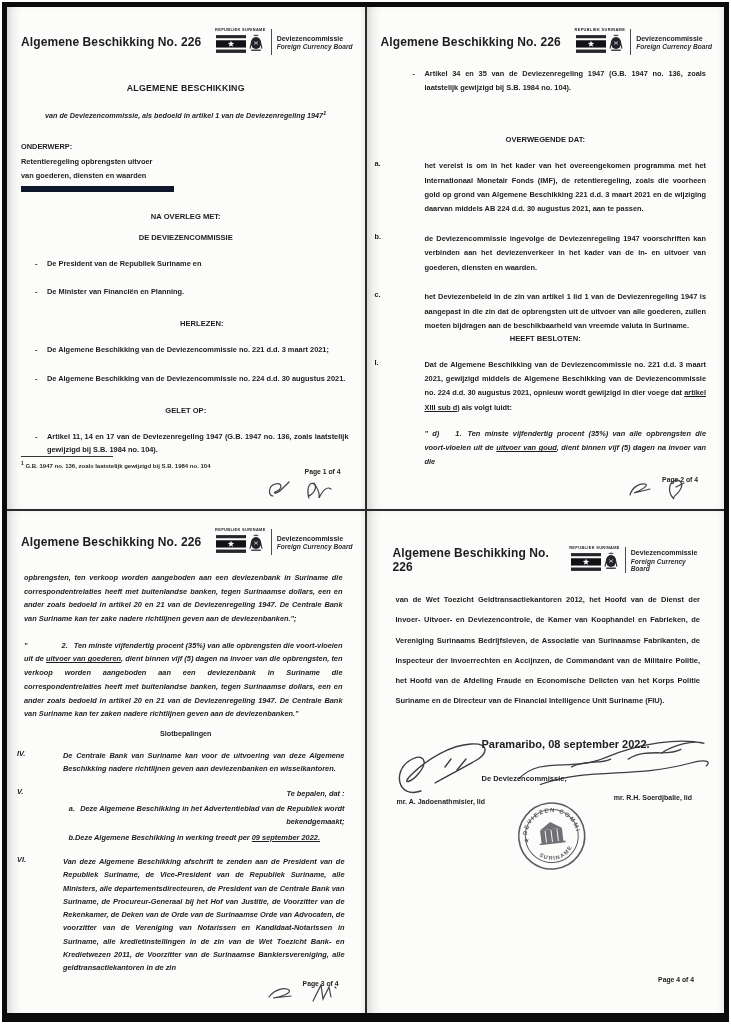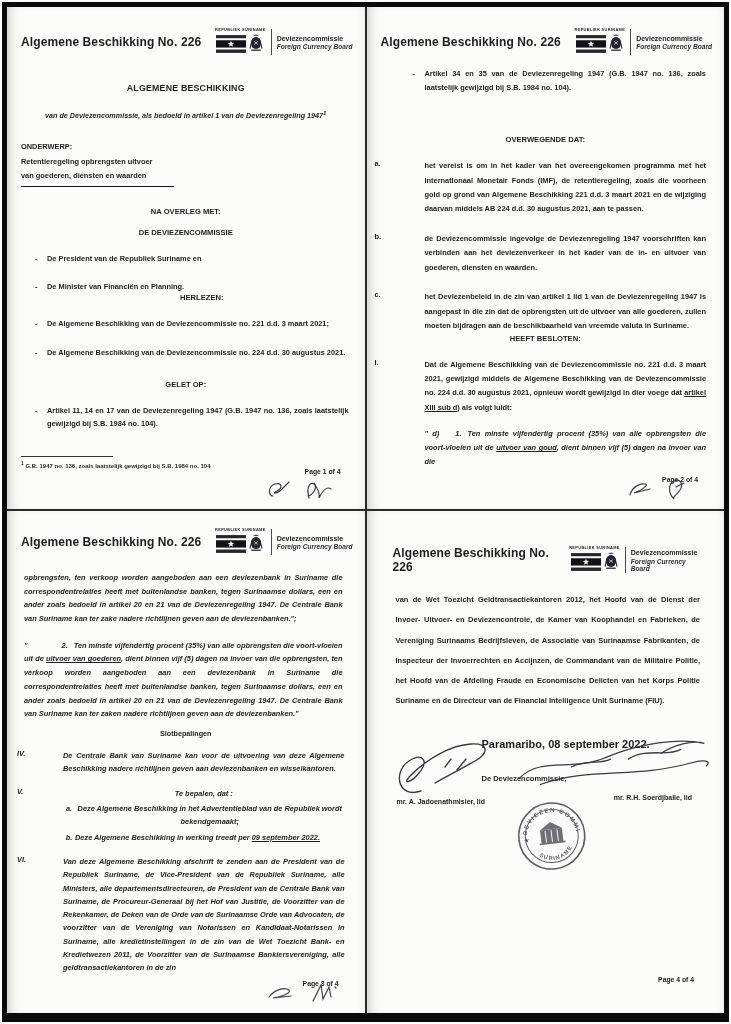--- a/index.html
+++ b/index.html
@@ -27,23 +27,23 @@
   .chead{text-align:center;font-weight:bold;font-size:7.6px;}
   .jt{text-align:justify;}
   .su{font-weight:bold;text-decoration:underline;}
   .q{font-style:italic;}
   .pg{position:absolute;font-size:6.8px;font-weight:bold;color:#222;}
   .sig-initials{position:absolute;right:22px;bottom:2px;opacity:.9;}
   
   .p1 .title{font-size:8.8px;letter-spacing:.2px;margin-top:26px;}
   .p1 .subtitle{text-align:center;font-style:italic;font-weight:bold;font-size:7.2px;margin-top:17px;}
   .p1 .abblock{margin:20px 14px 0 14px;font-weight:bold;font-size:7.4px;line-height:1.95;}
-  .p1 .abblock .ul2{display:inline-block;border-bottom:1px solid #0f172a;padding-bottom:2px;padding-right:28px;}
+  .p1 .abblock .ul2{display:inline-block;border-bottom:6px solid #0f172a;padding-bottom:2px;padding-right:28px;}
   .p1 .chead.c1{margin-top:12px;} .p1 .chead.c2{margin-top:20px;}
-  .p1 .chead.c3{padding-left:32px;} .p1 .chead.c4{margin-top:21px;}
+  .p1 .chead.c3{margin-top:21px;padding-left:32px;} .p1 .chead.c4{margin-top:21px;}
   .dash-item{display:flex;margin:15px 16px 0 28px;font-size:7.4px;font-weight:bold;line-height:1.8;}
   .dash-item .dash{width:12px;flex:none;}
   .p1 .footer-note{position:absolute;left:14px;bottom:40px;width:300px;}
   .p1 .fn-rule{width:92px;border-top:1.2px solid #333;margin-bottom:3px;}
   .p1 .fn-text{font-size:6px;font-weight:bold;color:#2a2a2a;}
   .p1 .pg{right:24px;bottom:34px;}
   
   .p2 .dash-item{margin:10px 18px 0 46px;line-height:1.9;}
   .p2 .chead.c1{margin-top:40px;} .p2 .chead.c2{}
   .ltr-item{display:flex;margin:15px 18px 0 8px;font-size:7.4px;}
@@ -270,21 +270,21 @@
 
      <div class="chead c1">Slotbepalingen</div>
 
      <div class="ltr-item">
             <span class="ltr">IV.</span>
             <span class="txt">De Centrale Bank van Suriname kan voor de uitvoering van deze Algemene Beschikking nadere richtlijnen geven aan deviezenbanken en wisselkantoren.</span>
           </div>
 
      <div class="ltr-item">
             <span class="ltr">V.</span>
-            <span class="txt" style="text-align:center">
+            <span class="txt" style="text-align:right">
         <span>Te bepalen, dat :</span>
         <span class="sub-item">
                 <span class="sm">a.</span>
                 <span>Deze Algemene Beschikking in het Advertentieblad van de Republiek wordt bekendgemaakt;</span>
               </span>
         <span class="sub-item">
                 <span class="sm">b.</span>
                 <span><span>Deze Algemene Beschikking in werking treedt per </span><span class="su">09 september 2022.</span></span>
               </span>
      </span>

